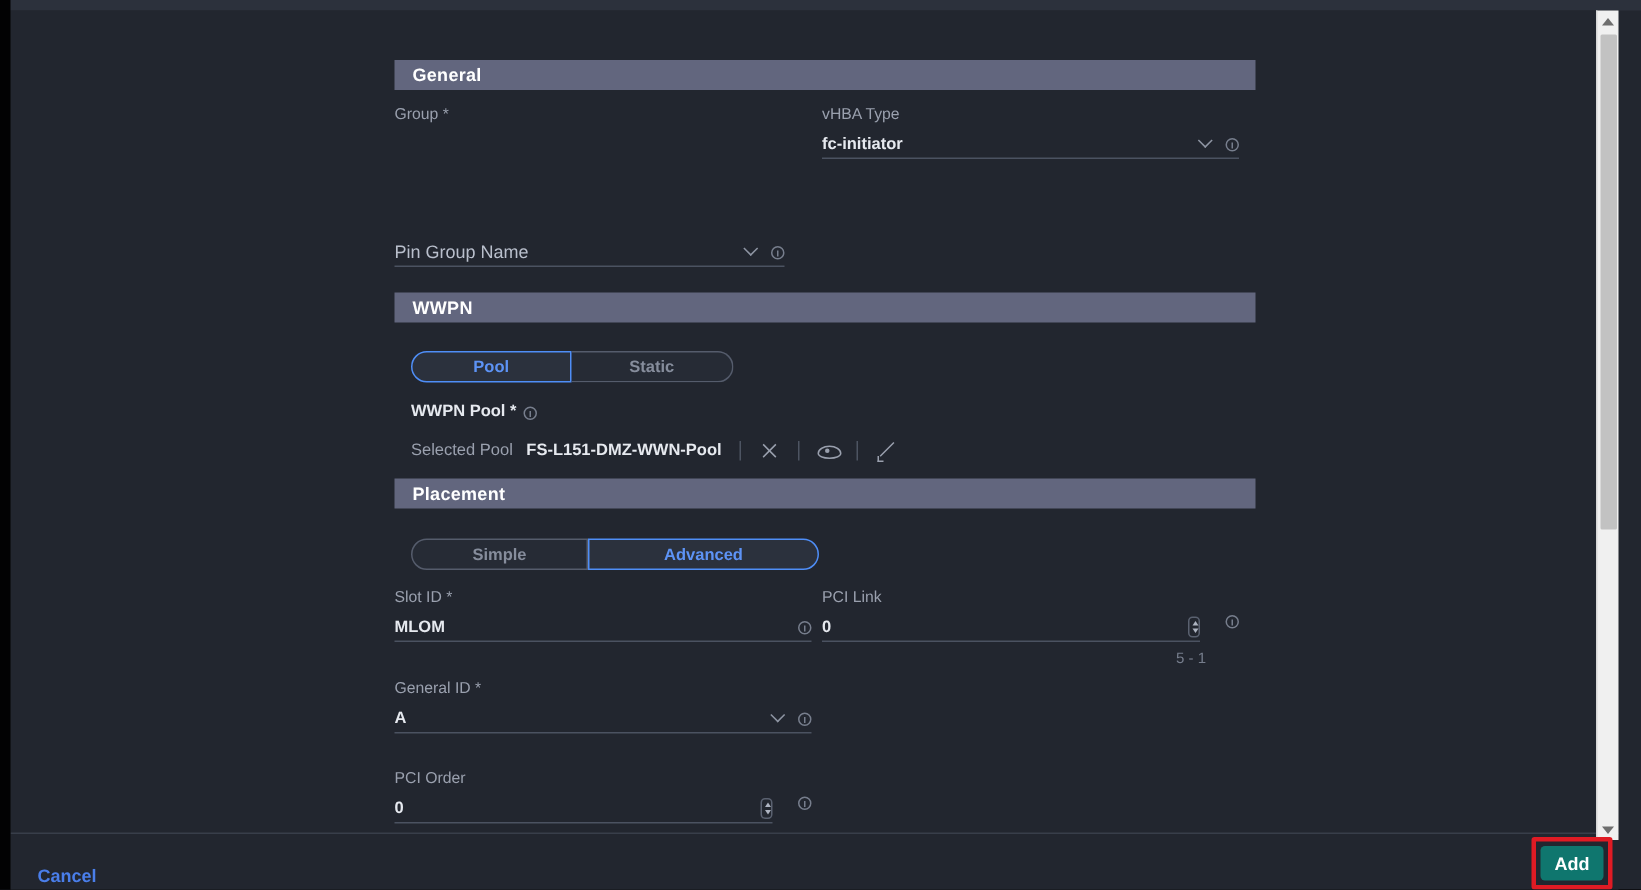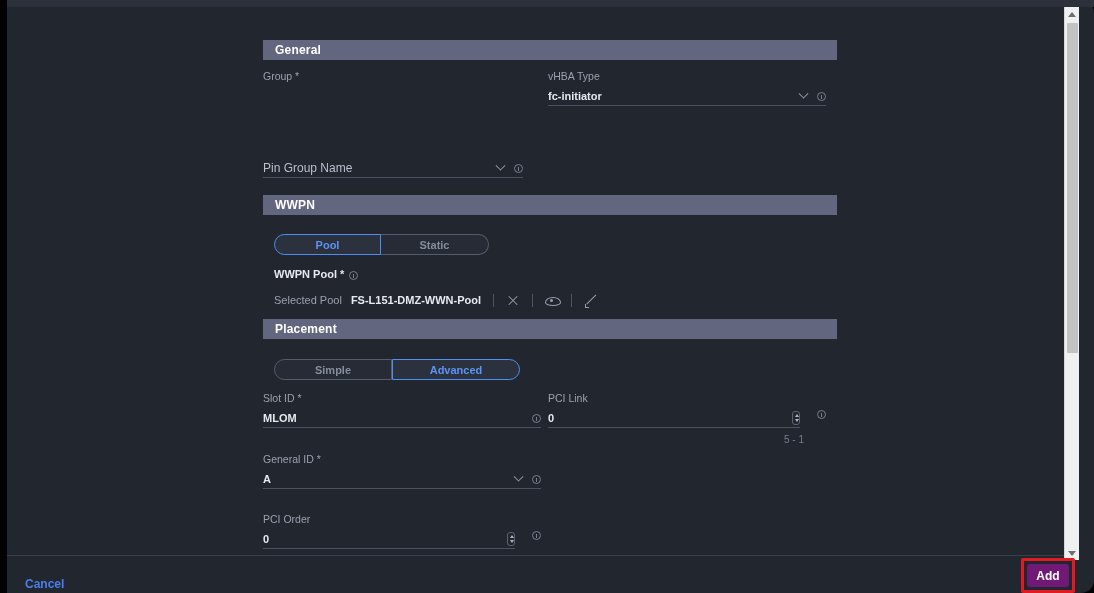--- a/index.html
+++ b/index.html
@@ -7,21 +7,20 @@
   html, body {
     width: 1094px; height: 593px;
     background: #000;
     font-family: "Liberation Sans", sans-serif;
     overflow: hidden;
   }
   #root {
     position: relative;
     width: 1094px; height: 593px;
     background: #22262f;
-    border-radius: 13px;
   }
   
   .top-strip {
     position: absolute; top: 0; left: 0;
     width: 1094px; height: 7px;
     background: #2c313c;
   }
   
   .left-edge {
     position: absolute; top: 0; left: 0;
@@ -280,21 +279,21 @@
     left: 1021px; top: 558px;
     width: 54px; height: 35px;
     border: 3px solid #e01b24;
     border-radius: 2px;
     z-index: 8;
   }
   .add-btn {
     position: absolute;
     left: 1027px; top: 564px;
     width: 42px; height: 23px;
-    background: #701a75;
+    background: #0f766e;
     color: #ffffff;
     font-size: 12px;
     font-weight: bold;
     border: none;
     border-radius: 3px;
     display: flex;
     align-items: center;
     justify-content: center;
     z-index: 9;
     cursor: pointer;
@@ -401,21 +400,21 @@
           <span class="sep"></span>
           <span class="ic-pencil"></span>
         </div>
 
         <div class="section-head" style="top:312px;">
           <span class="title">Placement</span>
         </div>
 
         <div class="toggle" style="top:352px; left:267px;">
           <div class="tbtn" style="width:118px;">Simple</div>
-          <div class="tbtn sel" style="width:128px;">Advanced</div>
+          <div class="tbtn sel" style="width:154px;">Advanced</div>
         </div>
 
         <div class="field" style="top:385px; left:256px; width:278px;">
           <span class="lab">Slot ID *</span>
           <div class="inputline">
             <span class="val">MLOM</span>
             <span class="spacer"></span>
             <span class="icon-info"></span>
           </div>
         </div>

